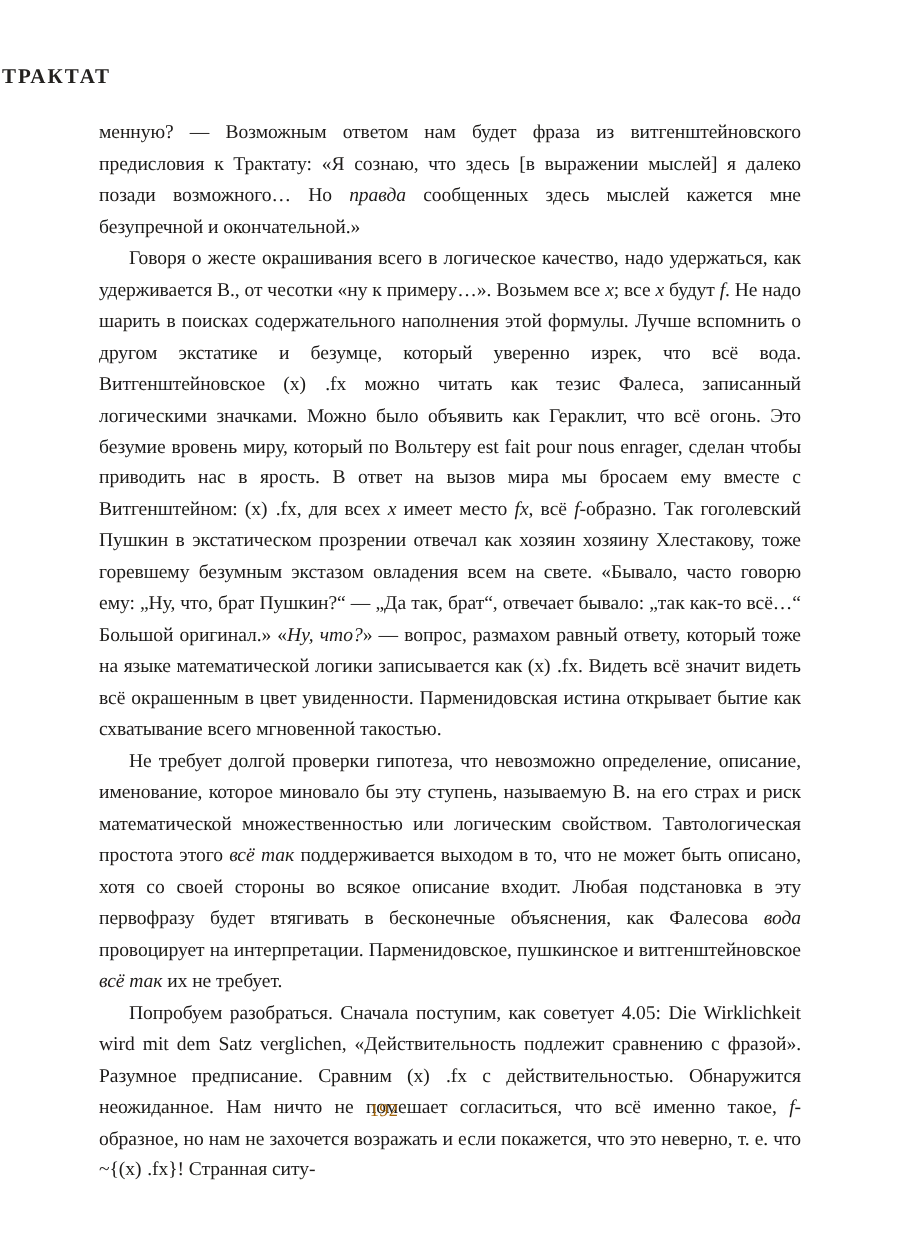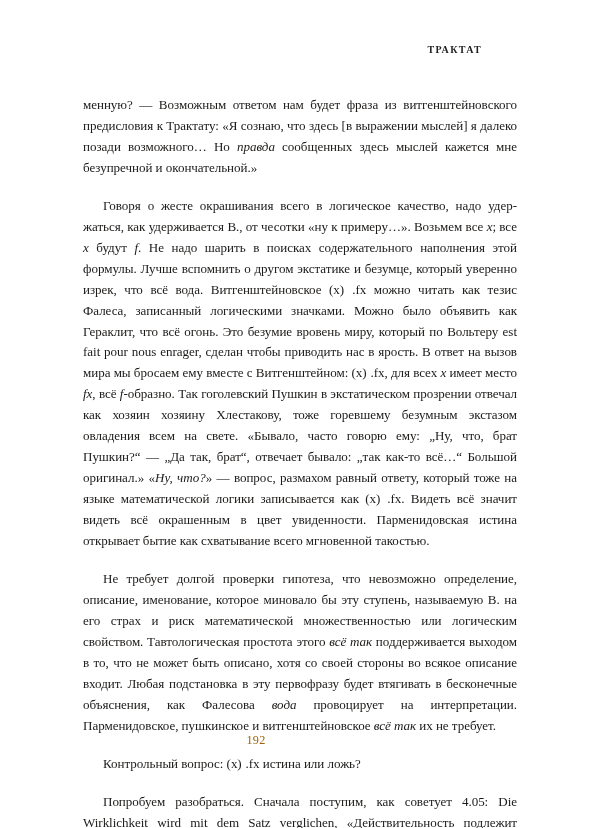--- a/index.html
+++ b/index.html
@@ -21,38 +21,38 @@
     position: absolute;
     inset: 0;
     background: #ffffff;
   }
 
   .running-head {
     position: absolute;
     top: 44px;
     left: 0;
     width: 482px;
-    text-align: right;
-    font-size: 10px;
+    text-align: left;
+    font-size: 14px;
     letter-spacing: 1.35px;
     text-indent: 1.35px;
     color: #23211f;
     font-variant: small-caps;
     font-weight: 600;
   }
 
   .text-block {
     position: absolute;
     top: 78px;
     left: 66px;
     width: 468px;
   }
 
   p.para {
-    margin: 17px;
+    margin: 0;
     font-size: 13.05px;
     line-height: 20.95px;
     text-align: justify;
     text-justify: inter-word;
     hyphens: manual;
     color: #1c1a18;
     letter-spacing: -0.04px;
   }
   p.para.indent {
     text-indent: 20px;
@@ -82,21 +82,20 @@
   <div class="running-head">ТРАКТАТ</div>
 
   <div class="text-block">
 
     <p class="para">менную? — Возможным ответом нам будет фраза из витгенштейновско­го предисловия к Трактату: «Я сознаю, что здесь [в выражении мыслей] я далеко позади возможного… Но <i>правда</i> сообщенных здесь мыслей ка­жется мне безупречной и окончательной.»</p>
 
     <p class="para indent">Говоря о жесте окрашивания всего в логическое качество, надо удер­жаться, как удерживается В., от чесотки «ну к примеру…». Возьмем все <i>x</i>; все <i>x</i> будут <i>f</i>. Не надо шарить в поисках содержательного наполнения этой формулы. Лучше вспомнить о другом экстатике и безумце, кото­рый уверенно изрек, что всё вода. Витгенштейновское (x)<span class="thin"> </span>.fx можно чи­тать как тезис Фалеса, записанный логическими значками. Можно было объявить как Гераклит, что всё огонь. Это безумие вровень миру, кото­рый по Вольтеру est fait pour nous enrager, сделан чтобы приводить нас в ярость. В ответ на вызов мира мы бросаем ему вместе с Витгенштейном: (x)<span class="thin"> </span>.fx, для всех <i>x</i> имеет место <i>fx</i>, всё <i>f</i>-образно. Так гоголевский Пуш­кин в экстатическом прозрении отвечал как хозяин хозяину Хлестако­ву, тоже горевшему безумным экстазом овладения всем на свете. «Быва­ло, часто говорю ему: „Ну, что, брат Пушкин?“ — „Да так, брат“, отвеча­ет бывало: „так как-то всё…“ Большой оригинал.» «<i>Ну, что?</i>» — вопрос, размахом равный ответу, который тоже на языке математической логи­ки записывается как (x)<span class="thin"> </span>.fx. Видеть всё значит видеть всё окрашенным в цвет увиденности. Парменидовская истина открывает бытие как схва­тывание всего мгновенной такостью.</p>
 
     <p class="para indent">Не требует долгой проверки гипотеза, что невозможно определение, описание, именование, которое миновало бы эту ступень, называемую В. на его страх и риск математической множественностью или логиче­ским свойством. Тавтологическая простота этого <i>всё так</i> поддержива­ется выходом в то, что не может быть описано, хотя со своей стороны во всякое описание входит. Любая подстановка в эту первофразу будет втягивать в бесконечные объяснения, как Фалесова <i>вода</i> провоцирует на интерпретации. Парменидовское, пушкинское и витгенштейновское <i>всё так</i> их не требует.</p>
 
-    <p class="para indent">Контрольный вопрос: (x)<span class="thin"> </span>.fx истина или ложь?</p>
 
     <p class="para indent">Попробуем разобраться. Сначала поступим, как советует 4.05: Die Wirklichkeit wird mit dem Satz verglichen, «Действительность подлежит сравнению с фразой». Разумное предписание. Сравним (x)<span class="thin"> </span>.fx с действи­тельностью. Обнаружится неожиданное. Нам ничто не помешает согла­ситься, что всё именно такое, <i>f</i>-образное, но нам не захочется возражать и если покажется, что это неверно, т.&nbsp;е. что ~{(x)<span class="thin"> </span>.fx}! Странная ситу-</p>
 
   </div>
 
   <div class="folio">192</div>
 
 </div>
 
 </body></html>

